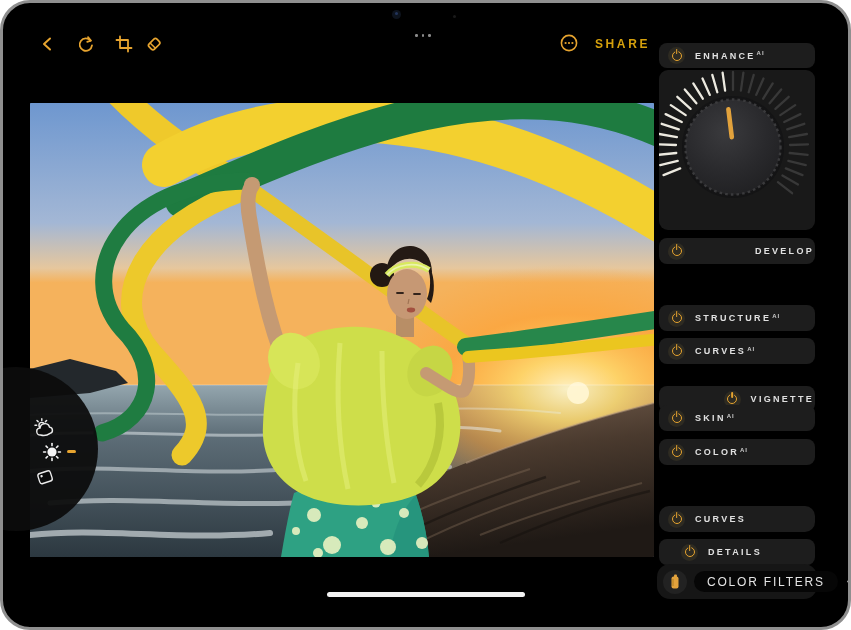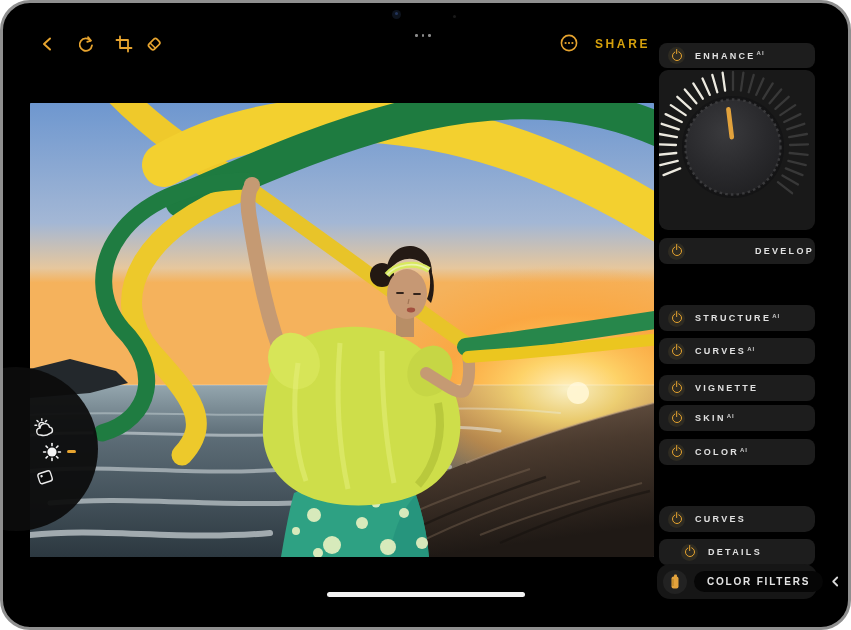--- a/index.html
+++ b/index.html
@@ -44,21 +44,21 @@
   .pwr i::after{content:'';position:absolute;left:50%;top:-2.8px;transform:translateX(-50%);
        width:1.7px;height:5.4px;background:var(--accent,#e7a42f);border-radius:1px;}
 
   .knob-panel{position:absolute;left:656px;top:67px;width:156px;height:160px;background:#191919;
        border-radius:9px;overflow:hidden;}
 
   .footer-bar{position:absolute;left:654px;top:561px;width:160px;height:35px;background:#161616;
        border-radius:13px;display:flex;align-items:center;padding:0 8px 0 6px;box-sizing:border-box;gap:7px;}
   .film-circle{width:24px;height:24px;border-radius:50%;background:#222;display:flex;align-items:center;justify-content:center;flex:none;}
   .pill{background:#060606;border-radius:11px;height:21px;display:flex;align-items:center;padding:0 13px;}
-  .pill span{font-size:10px;font-weight:bold;letter-spacing:1.8px;color:#e4e4e4;white-space:nowrap;}
+  .pill span{font-size:12px;font-weight:normal;letter-spacing:1.8px;color:#e4e4e4;white-space:nowrap;}
   .chev{width:14px;height:14px;display:flex;align-items:center;justify-content:center;}
 </style>
 </head>
 <body>
 
 <div class="stage">
  <div class="device">
   <div class="device-inner">
 
     <div class="camera"></div>
@@ -325,21 +325,21 @@
             <i></i>
           </span>
       <span class="row-label"><span>STRUCTURE</span><span class="sup">AI</span></span>
     </div>
     <div class="row" style="top:335px;">
       <span class="pwr">
             <i></i>
           </span>
       <span class="row-label"><span>CURVES</span><span class="sup">AI</span></span>
     </div>
-    <div class="row" style="top:372px;">
+    <div class="row" style="top:383px;justify-content:flex-end;">
       <span class="pwr">
             <i></i>
           </span>
       <span class="row-label"><span>VIGNETTE</span><span class="sup"></span></span>
     </div>
     <div class="row" style="top:402px;">
       <span class="pwr">
             <i></i>
           </span>
       <span class="row-label"><span>SKIN</span><span class="sup">AI</span></span>

